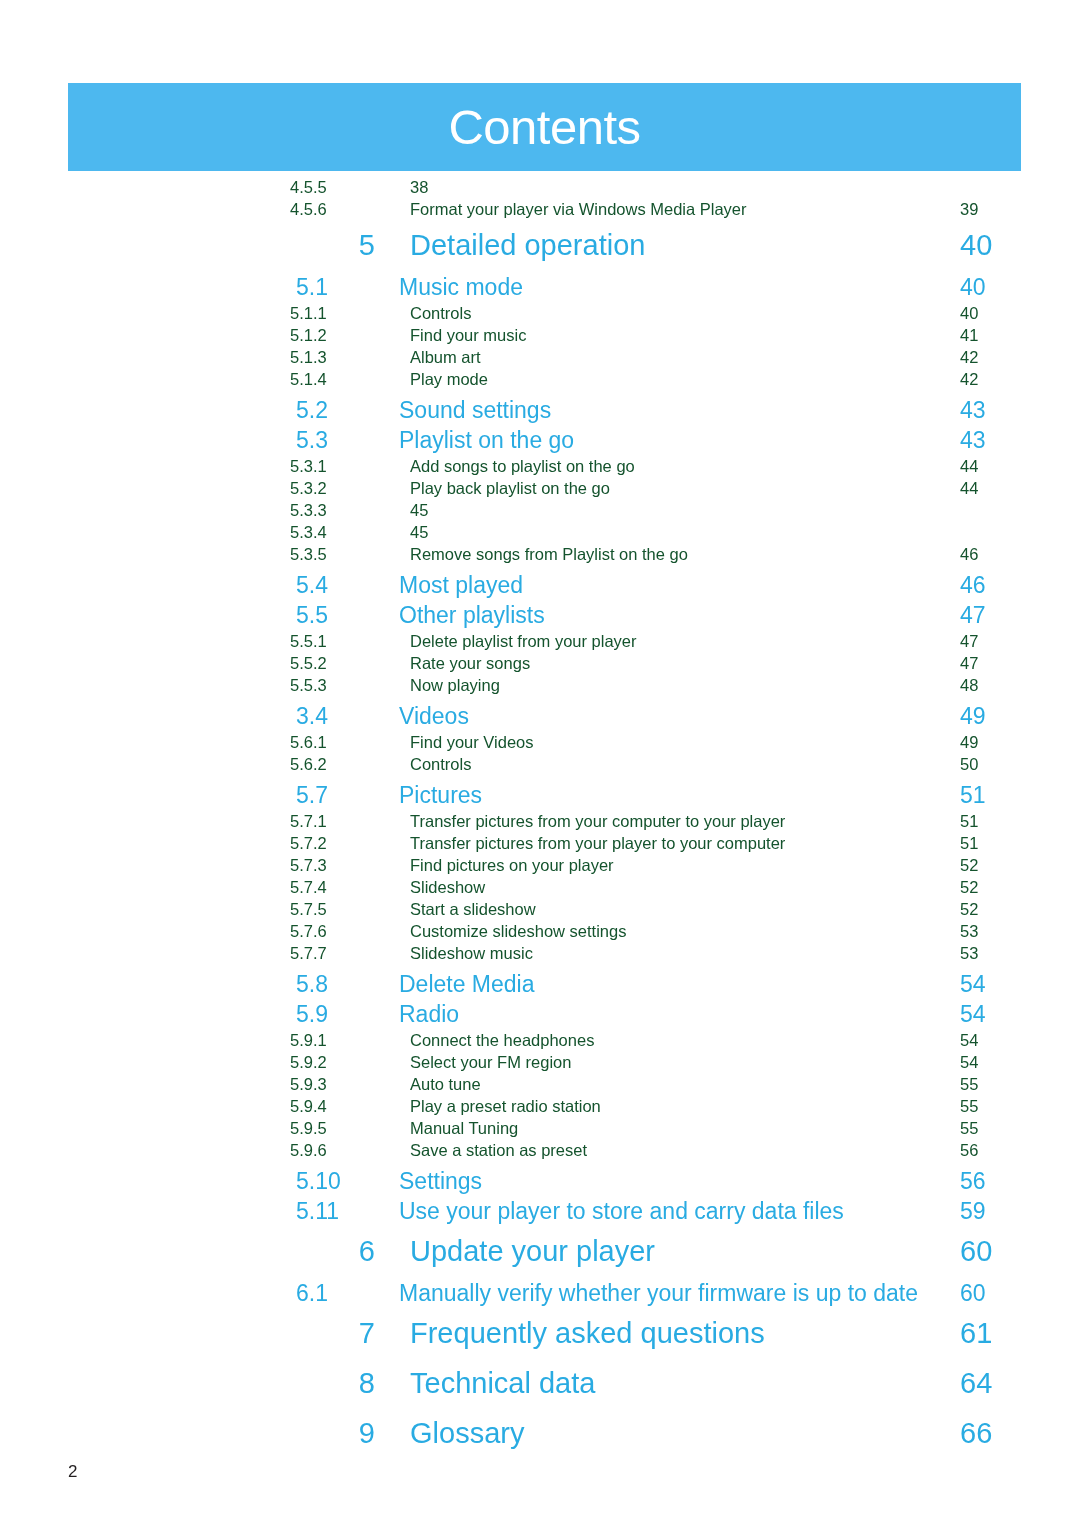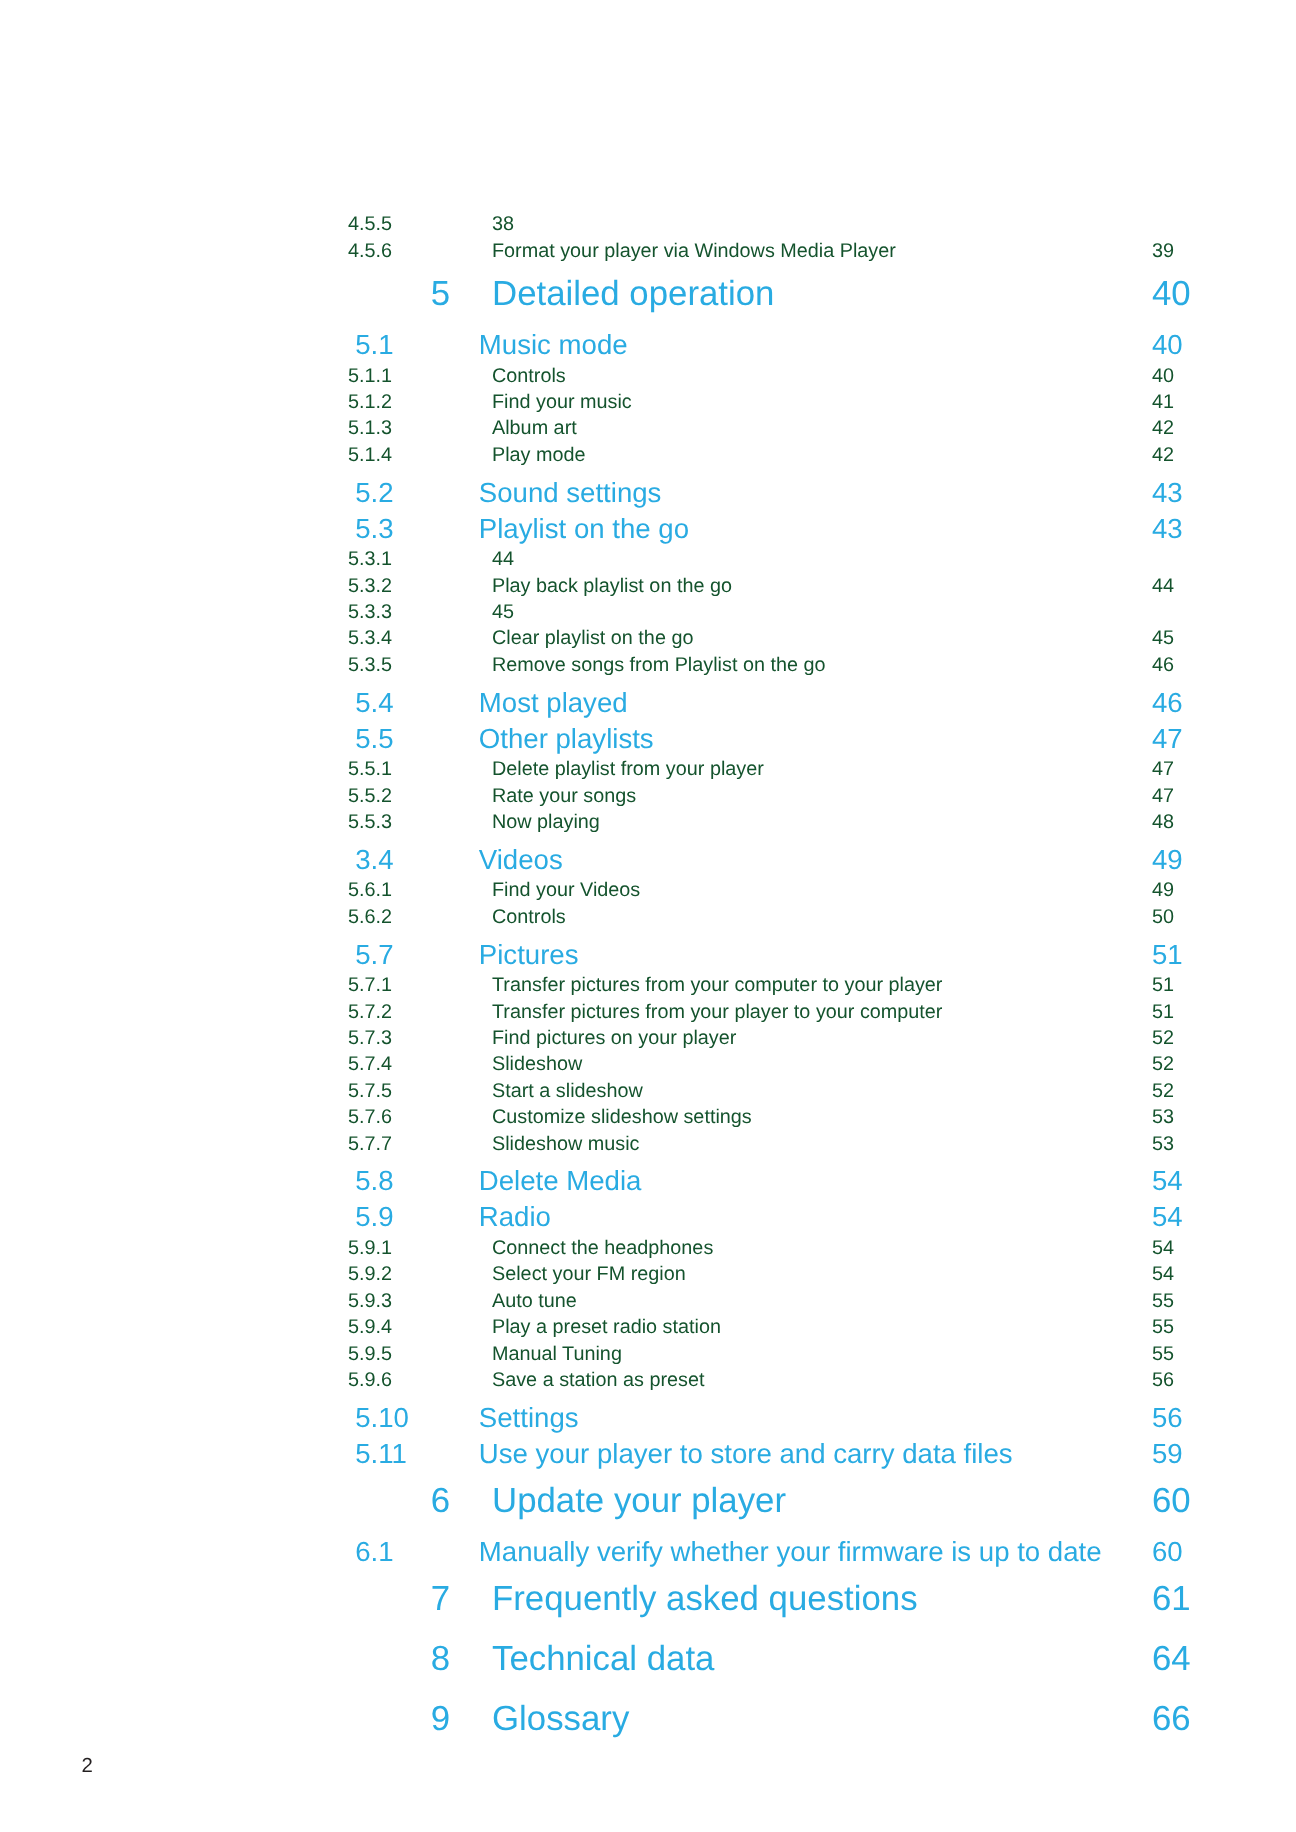--- a/index.html
+++ b/index.html
@@ -106,20 +106,23 @@
     top: 1462px;
     font-size: 17px;
     color: #231f20;
   }
 </style>
 </head>
 <body>
 
 <div class="page">
 
+  <div class="header-banner">
+    <div class="header-title">Contents</div>
+  </div>
 
   <div class="toc" id="toc-list">
       <div class="row lvl3">
         <span class="num">4.5.5</span>
         <span class="pg">38</span>
       </div>
       <div class="row lvl3">
         <span class="num">4.5.6</span>
         <span class="title">Format your player via Windows Media Player</span>
         <span class="pg">39</span>
@@ -160,34 +163,34 @@
         <span class="title">Sound settings</span>
         <span class="pg">43</span>
       </div>
       <div class="row lvl2">
         <span class="num">5.3</span>
         <span class="title">Playlist on the go</span>
         <span class="pg">43</span>
       </div>
       <div class="row lvl3">
         <span class="num">5.3.1</span>
+        <span class="title">Add songs to playlist on the go</span>
         <span class="pg">44</span>
       </div>
       <div class="row lvl3">
         <span class="num">5.3.2</span>
         <span class="title">Play back playlist on the go</span>
         <span class="pg">44</span>
       </div>
       <div class="row lvl3">
         <span class="num">5.3.3</span>
         <span class="pg">45</span>
       </div>
       <div class="row lvl3">
         <span class="num">5.3.4</span>
-        <span class="title">Clear playlist on the go</span>
         <span class="pg">45</span>
       </div>
       <div class="row lvl3">
         <span class="num">5.3.5</span>
         <span class="title">Remove songs from Playlist on the go</span>
         <span class="pg">46</span>
       </div>
       <div class="gap-small"></div>
       <div class="row lvl2">
         <span class="num">5.4</span>

